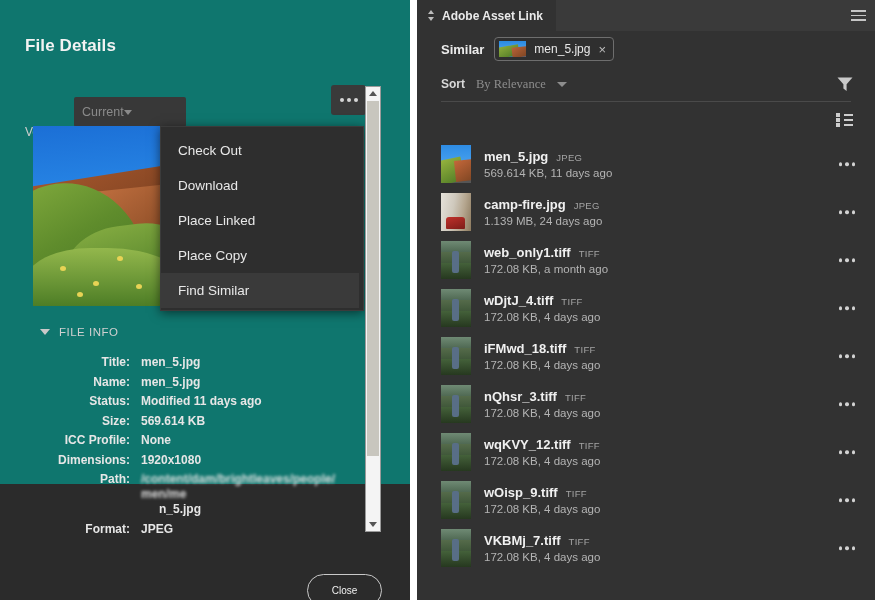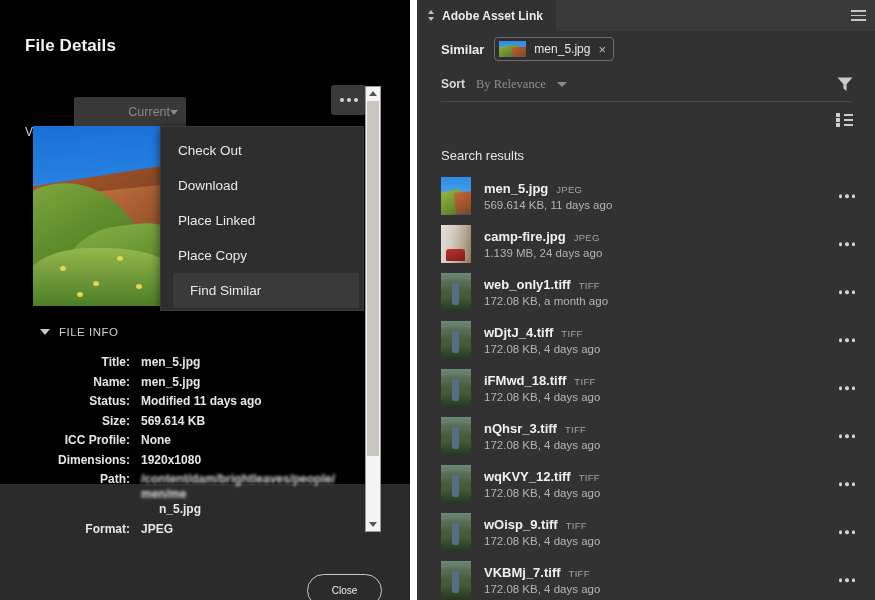--- a/index.html
+++ b/index.html
@@ -8,37 +8,37 @@
     background: #2b2b2b;
     font-family: "Liberation Sans", sans-serif;
     overflow: hidden;
   }
   .app { position: relative; width: 875px; height: 600px; display: flex; }
 
   
   .left-panel {
     position: relative;
     width: 410px; height: 484px;
-    background: #000000;
+    background: #0f766e;
     flex: 0 0 410px;
   }
   .panel-title {
     position: absolute; left: 25px; top: 36px;
     font-size: 17px; font-weight: bold; color: #f2f2f2;
     letter-spacing: .1px;
   }
   .version-row {
     position: absolute; left: 25px; top: 85px;
     display: flex; align-items: center; gap: 9px;
   }
   .version-label { font-size: 12px; color: #cfcfcf; margin-top: 40px; }
   .version-select {
     width: 112px; height: 30px;
     background: #383838; border: none; border-radius: 2px;
-    display: flex; align-items: center; justify-content: flex-end;
+    display: flex; align-items: center; justify-content: flex-start;
     padding: 0 8px;
   }
   .version-select span { font-size: 12.5px; color: #8a8a8a; }
   .chev {
     width: 0; height: 0;
     border-left: 4.5px solid transparent;
     border-right: 4.5px solid transparent;
     border-top: 5px solid #8a8a8a;
   }
   .dots-btn {
@@ -96,21 +96,21 @@
     border: 1px solid #3b3b3b;
     box-shadow: 0 2px 10px rgba(0,0,0,.55);
     padding: 6px 4px 2px 0;
     z-index: 30;
   }
   .ctx-item {
     height: 35px; display: flex; align-items: center;
     padding-left: 17px;
     font-size: 13.5px; color: #e8e8e8;
   }
-  .ctx-item.sel { background: #3a3a3a; margin-left: 12px; }
+  .ctx-item.sel { background: #3a3a3a; }
 
   
   .fileinfo-header {
     position: absolute; left: 40px; top: 326px;
     display: flex; align-items: center; gap: 9px;
   }
   .caret-down {
     width: 0; height: 0;
     border-left: 5px solid transparent;
     border-right: 5px solid transparent;
@@ -445,21 +445,20 @@
             <span class="sq"></span>
             <span class="ln"></span>
           </span>
         <span class="lv">
             <span class="sq"></span>
             <span class="ln"></span>
           </span>
       </span>
     </div>
 
-    <div class="results-title">Search results</div>
 
     <div class="results">
 
       <div class="res-row">
         <span class="res-thumb th-men">
           <span class="sky2"></span>
           <span class="gr2"></span>
           <span class="rk2"></span>
         </span>
         <span class="res-meta">

